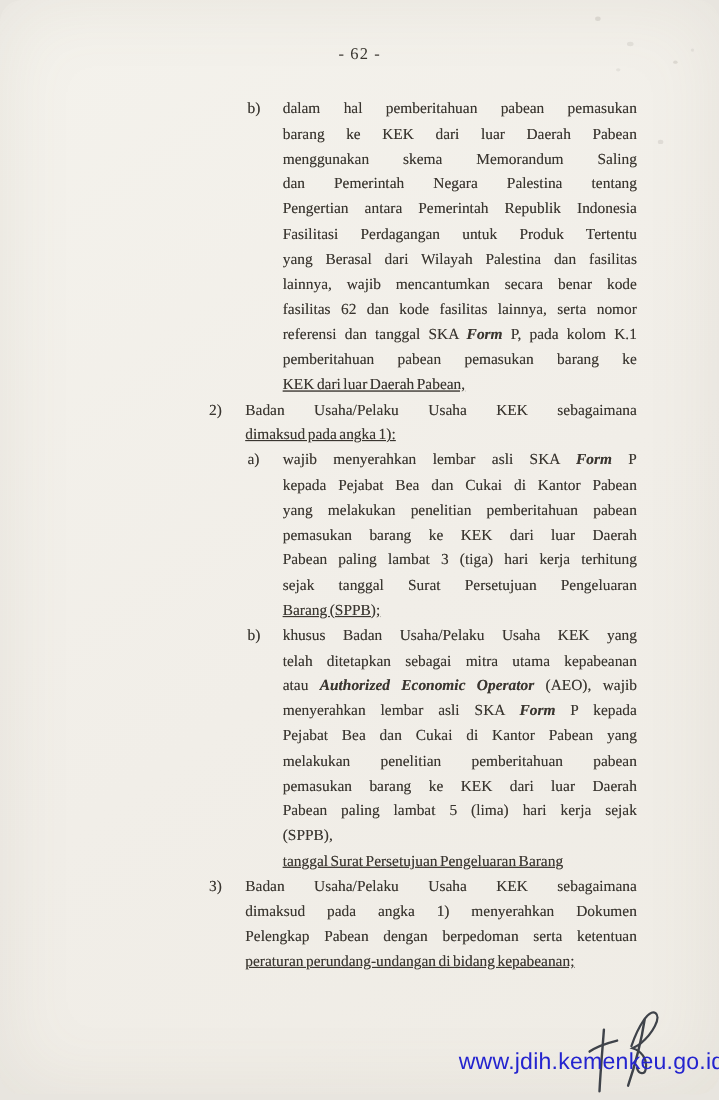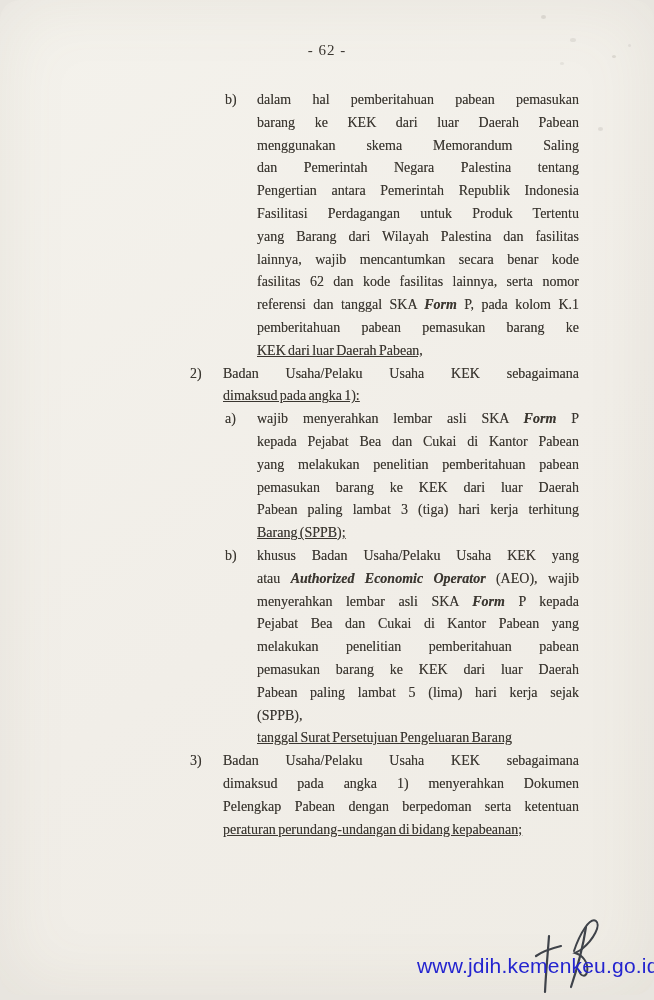--- a/index.html
+++ b/index.html
@@ -94,21 +94,21 @@
 
     <div class="row inner">
       <div class="label">b)</div>
       <div class="text">
           <div class="line">dalam hal pemberitahuan pabean pemasukan</div>
           <div class="line">barang ke KEK dari luar Daerah Pabean</div>
           <div class="line">menggunakan skema Memorandum Saling</div>
           <div class="line">dan Pemerintah Negara Palestina tentang</div>
           <div class="line">Pengertian antara Pemerintah Republik Indonesia</div>
           <div class="line">Fasilitasi Perdagangan untuk Produk Tertentu</div>
-          <div class="line">yang Barang dari Wilayah Palestina dan fasilitas</div>
+          <div class="line">yang Berasal dari Wilayah Palestina dan fasilitas</div>
           <div class="line">lainnya, wajib mencantumkan secara benar kode</div>
           <div class="line">fasilitas 62 dan kode fasilitas lainnya, serta nomor</div>
           <div class="line">referensi dan tanggal SKA <i>Form</i> P, pada kolom K.1</div>
           <div class="line">pemberitahuan pabean pemasukan barang ke</div>
           <div class="line">KEK dari luar Daerah Pabean,</div>
         </div>
     </div>
 
     <div class="row outer">
       <div class="label">2)</div>
@@ -119,28 +119,30 @@
     </div>
 
     <div class="row inner">
       <div class="label">a)</div>
       <div class="text">
           <div class="line">wajib menyerahkan lembar asli SKA <i>Form</i> P</div>
           <div class="line">kepada Pejabat Bea dan Cukai di Kantor Pabean</div>
           <div class="line">yang melakukan penelitian pemberitahuan pabean</div>
           <div class="line">pemasukan barang ke KEK dari luar Daerah</div>
           <div class="line">Pabean paling lambat 3 (tiga) hari kerja terhitung</div>
+          <div class="line">sejak tanggal Surat Persetujuan Pengeluaran</div>
           <div class="line">Barang (SPPB);</div>
         </div>
     </div>
 
     <div class="row inner">
       <div class="label">b)</div>
       <div class="text">
           <div class="line">khusus Badan Usaha/Pelaku Usaha KEK yang</div>
+          <div class="line">telah ditetapkan sebagai mitra utama kepabeanan</div>
           <div class="line">atau <i>Authorized Economic Operator</i> (AEO), wajib</div>
           <div class="line">menyerahkan lembar asli SKA <i>Form</i> P kepada</div>
           <div class="line">Pejabat Bea dan Cukai di Kantor Pabean yang</div>
           <div class="line">melakukan penelitian pemberitahuan pabean</div>
           <div class="line">pemasukan barang ke KEK dari luar Daerah</div>
           <div class="line">Pabean paling lambat 5 (lima) hari kerja sejak</div>
           <div class="line">(SPPB),</div>
           <div class="line">tanggal Surat Persetujuan Pengeluaran Barang</div>
         </div>
     </div>

